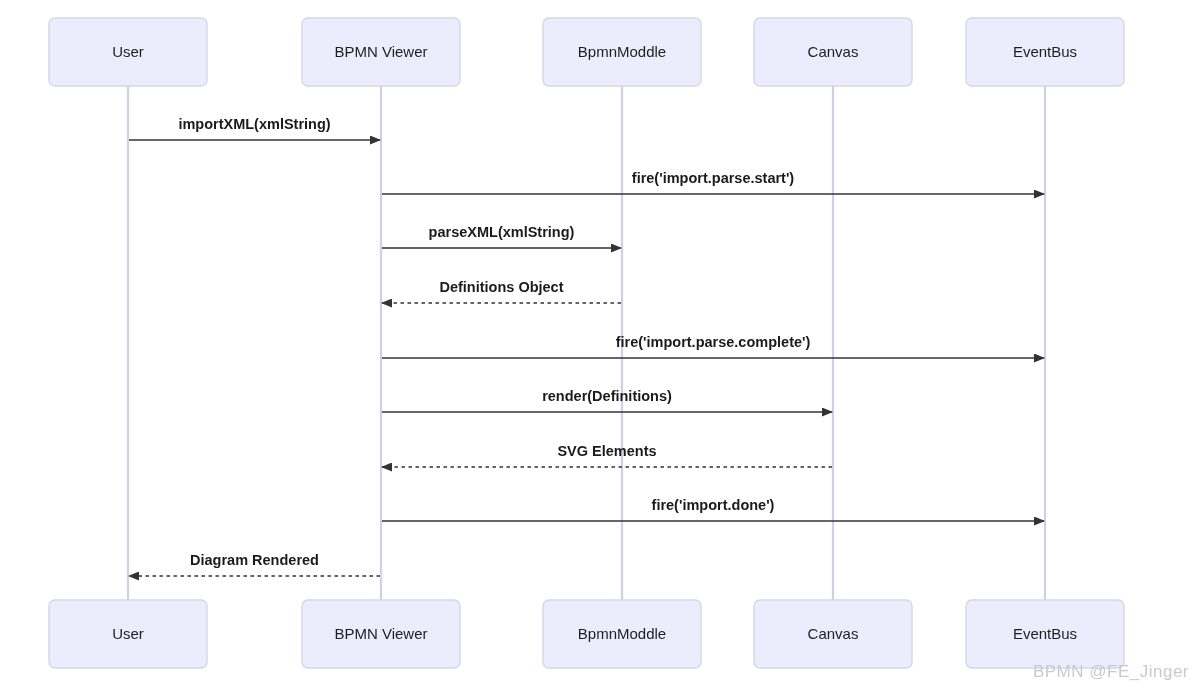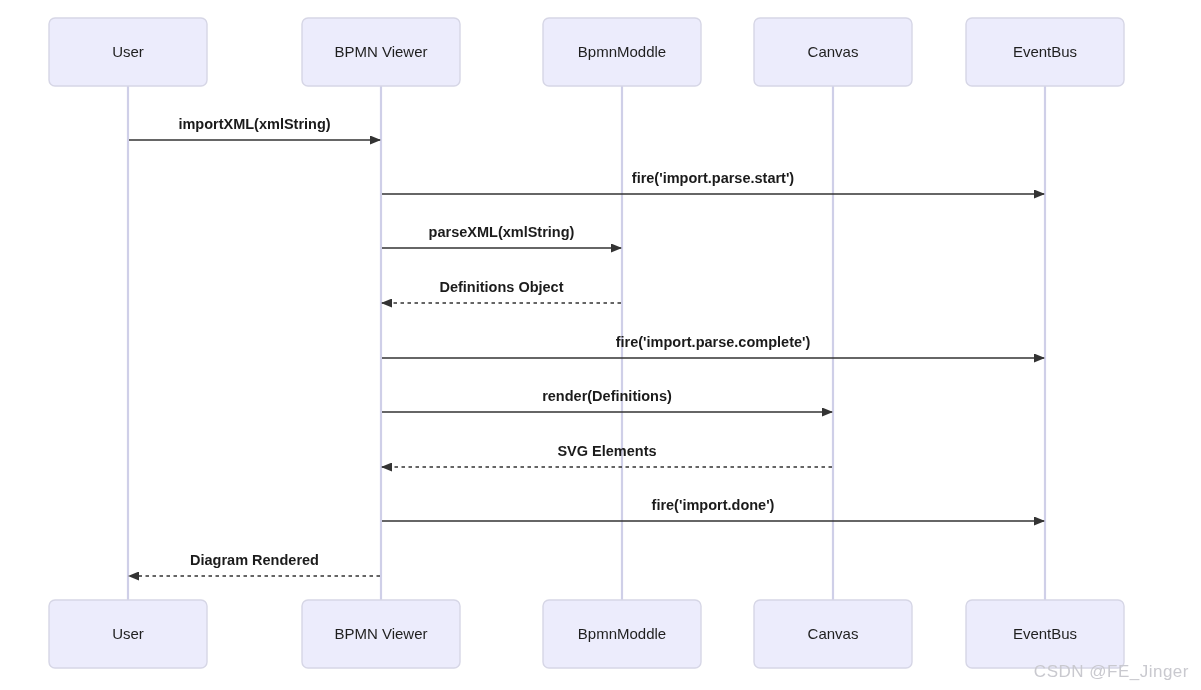--- a/index.html
+++ b/index.html
@@ -129,14 +129,14 @@
         <text x="381" y="635" class="actor-label">BPMN Viewer</text>
         <rect x="543" y="600" width="158" height="68" rx="6" ry="6" class="actor-box"></rect>
         <text x="622" y="635" class="actor-label">BpmnModdle</text>
         <rect x="754" y="600" width="158" height="68" rx="6" ry="6" class="actor-box"></rect>
         <text x="833" y="635" class="actor-label">Canvas</text>
         <rect x="966" y="600" width="158" height="68" rx="6" ry="6" class="actor-box"></rect>
         <text x="1045" y="635" class="actor-label">EventBus</text>
       </g>
   </svg>
 
-  <div class="watermark">CSDN @FE_Jinger</div>
+  <div class="watermark">BPMN @FE_Jinger</div>
 </div>
 
 </body></html>

